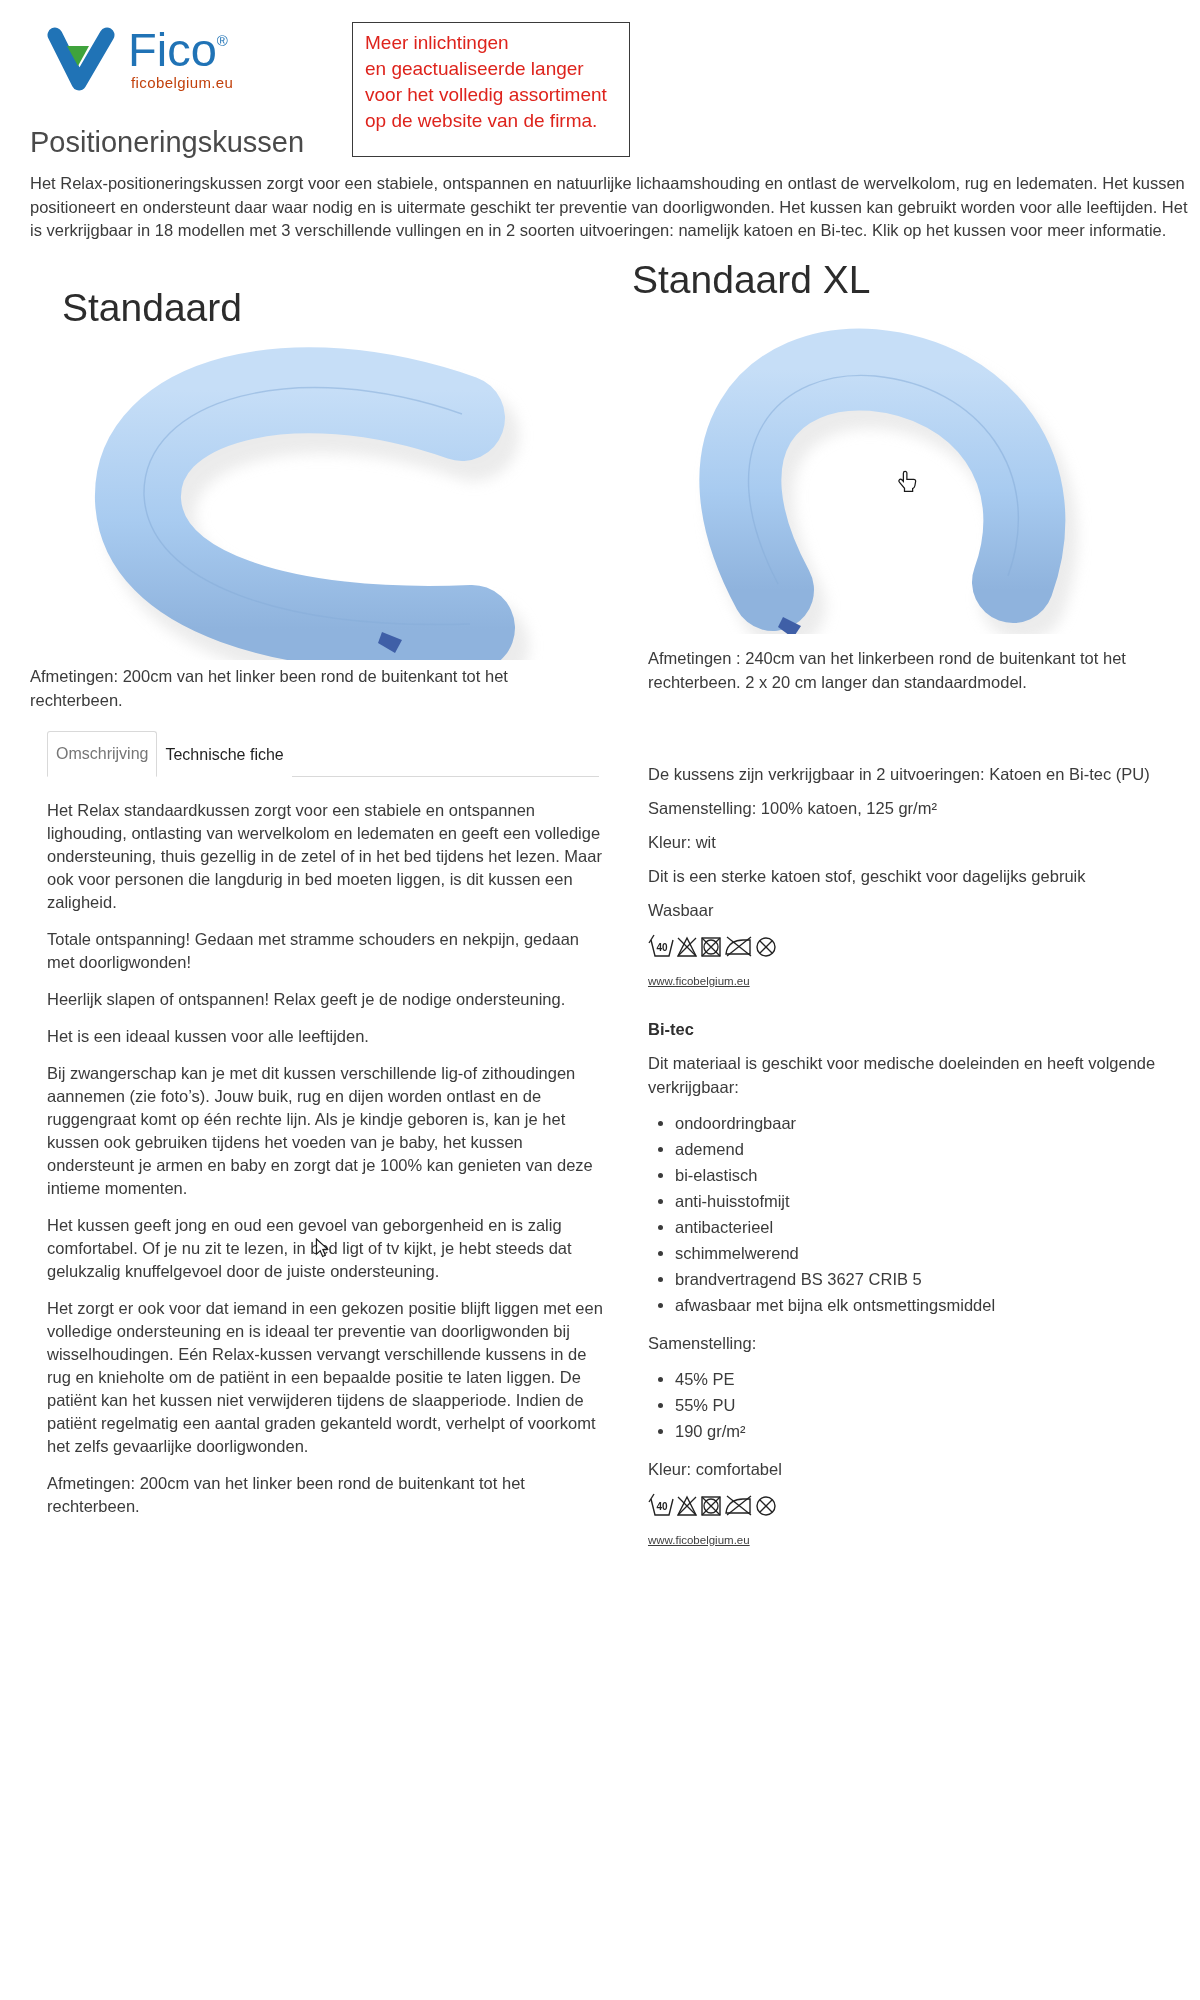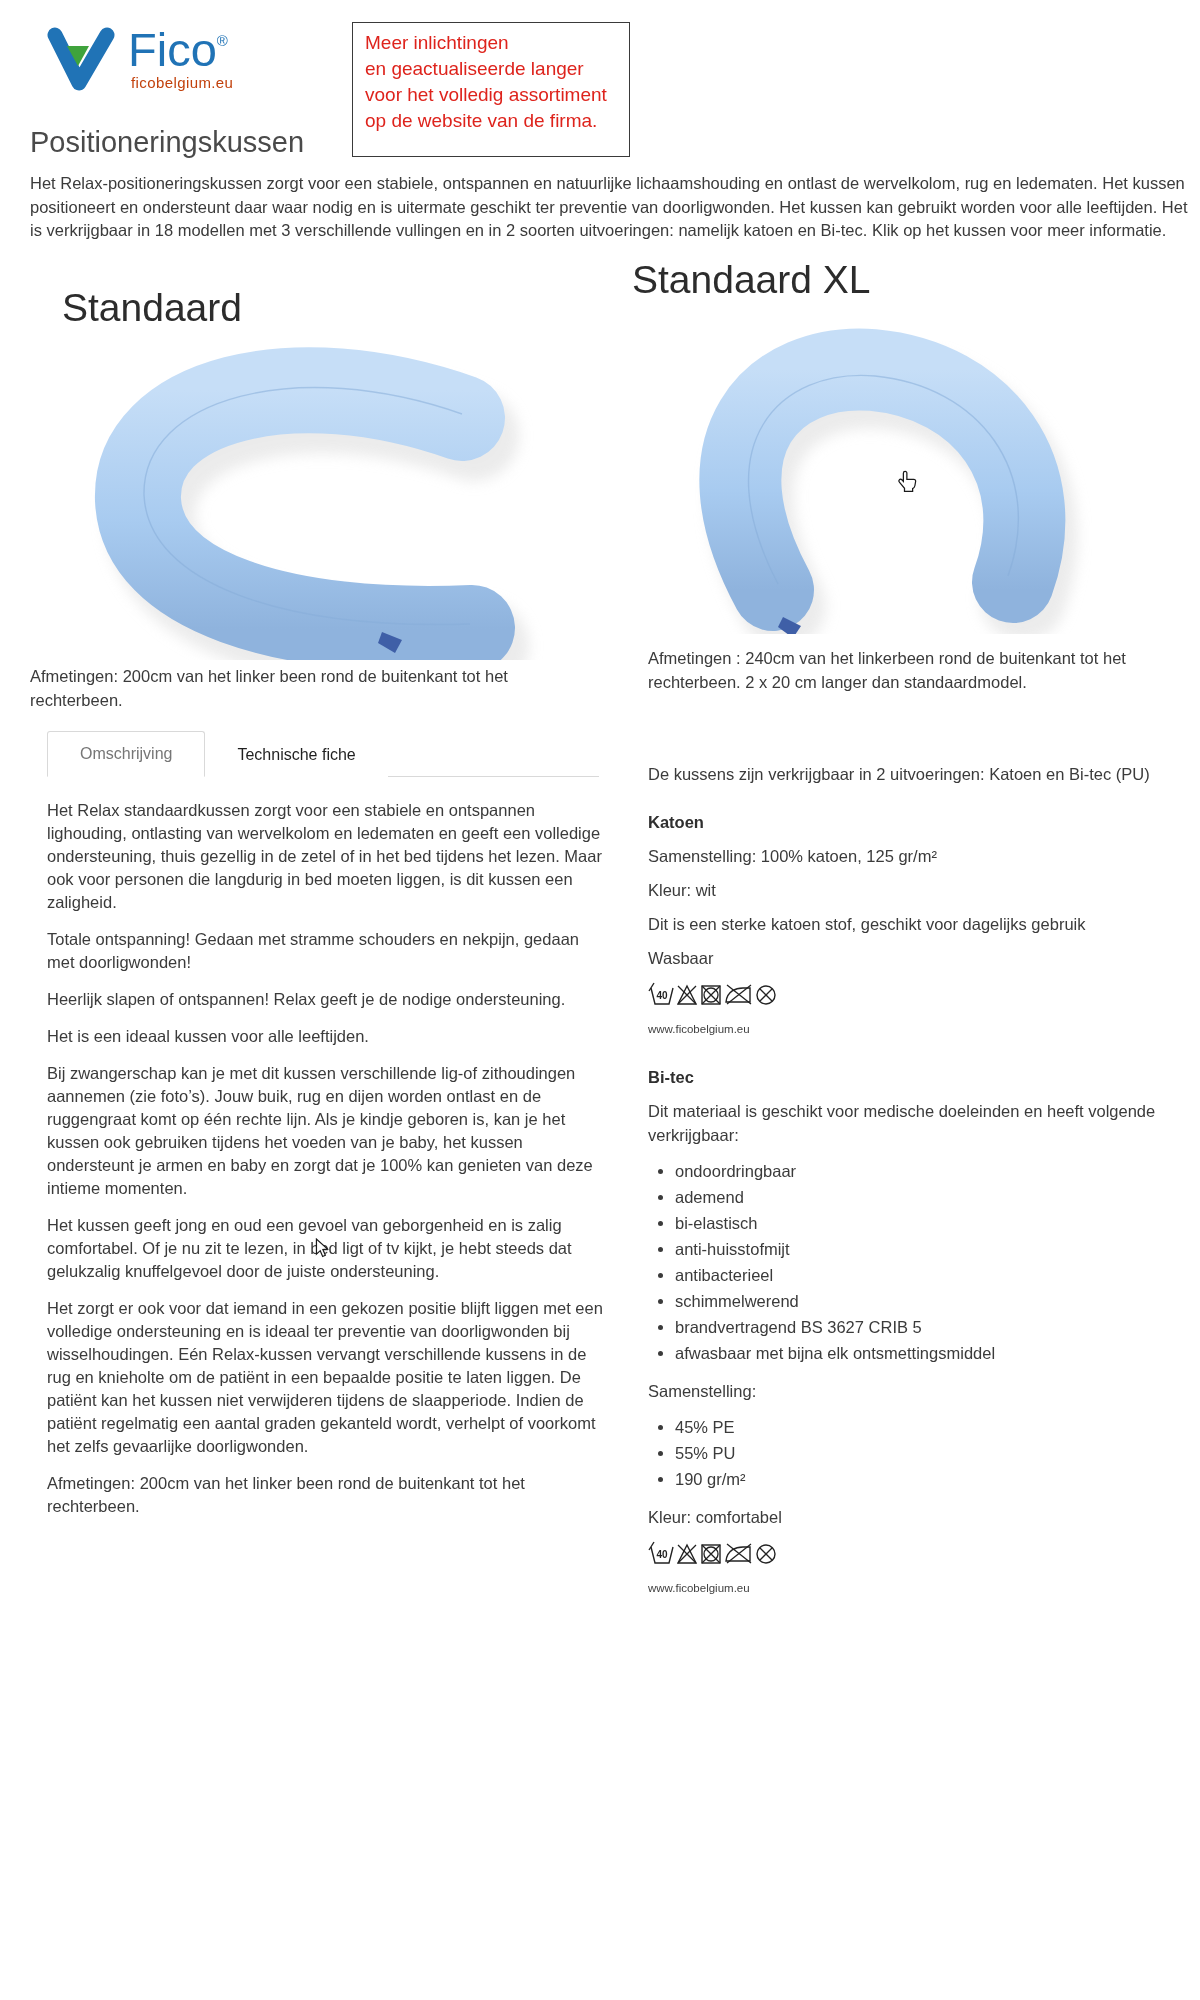--- a/index.html
+++ b/index.html
@@ -31,35 +31,35 @@
   .fig{background:#fff;cursor:pointer;}
   .fig-left{left:42px;top:340px;width:540px;height:320px;}
   .fig-right{left:633px;top:322px;width:502px;height:312px;}
   .caption{font-size:16.5px;line-height:24px;margin:0;}
   .cap-left{left:30px;top:664px;width:480px;}
   .cap-right{left:648px;top:646px;width:505px;}
 
   
   .tabbar{left:47px;top:731px;width:552px;display:flex;align-items:flex-end;border-bottom:1px solid #d9d9d9;}
   .tab{font-family:"Liberation Sans",sans-serif;font-size:16px;background:#fff;border:none;
-       padding:13px 32px;color:#1f1f1f;cursor:pointer;margin-bottom:-1px;text-align:right;}
+       padding:13px 8px;color:#1f1f1f;cursor:pointer;margin-bottom:-1px;text-align:right;}
   .tab.active{border:1px solid #d9d9d9;border-bottom:1px solid #fff;border-radius:3px 3px 0 0;color:#767676;}
 
   
   .desc{left:47px;top:799px;width:557px;font-size:16.5px;line-height:23px;}
   .desc p{margin:0 0 14px;}
 
   
   .specs{left:648px;top:762px;width:546px;font-size:16.5px;line-height:24px;}
   .specs p{margin:0 0 10px;}
   .specs h3{font-size:16.5px;margin:24px 0 10px;color:#2f2f2f;}
   .specs ul{margin:12px 0 14px;padding-left:27px;}
   .specs li{margin-bottom:2px;}
   .site{font-size:11.5px;color:#3f3f3f;margin-top:1px;}
-  .care{margin-top:6px;}
+  .care{margin-top:6px;text-decoration:underline;}
 
   .hidden-defs{position:absolute;width:0;height:0;overflow:hidden;}
 </style>
 </head>
 <body>
 
 <svg class="hidden-defs" aria-hidden="true">
   <defs>
     <linearGradient id="pb" x1="0" y1="0" x2="0" y2="1">
       <stop offset="0" stop-color="#c6def7"></stop>
@@ -151,21 +151,20 @@
     <p>Afmetingen: 200cm van het linker been rond de buitenkant tot het rechterbeen.</p>
   </div>
 
 <svg class="abs" style="left:315px;top:1238px;" width="14" height="20" viewBox="0 0 12 18">
   <path d="M1 1 L1 14.5 L4.4 11.4 L6.6 16.6 L9 15.5 L6.8 10.4 L11 10 Z" fill="#fff" stroke="#1a1a1a" stroke-width="1.1"></path>
 </svg>
 
 <div class="abs specs">
   <p>De kussens zijn verkrijgbaar in 2 uitvoeringen: Katoen en Bi-tec (PU)</p>
 
-  <h3>Katoen</h3>
   <div>
       <p>Samenstelling: 100% katoen, 125 gr/m²</p>
       <p>Kleur: wit</p>
       <p>Dit is een sterke katoen stof, geschikt voor dagelijks gebruik</p>
       <p>Wasbaar</p>
     </div>
   <div class="care">
     <svg width="130" height="30" viewBox="0 0 130 30">
       <use href="#care-row"></use>
     </svg>

